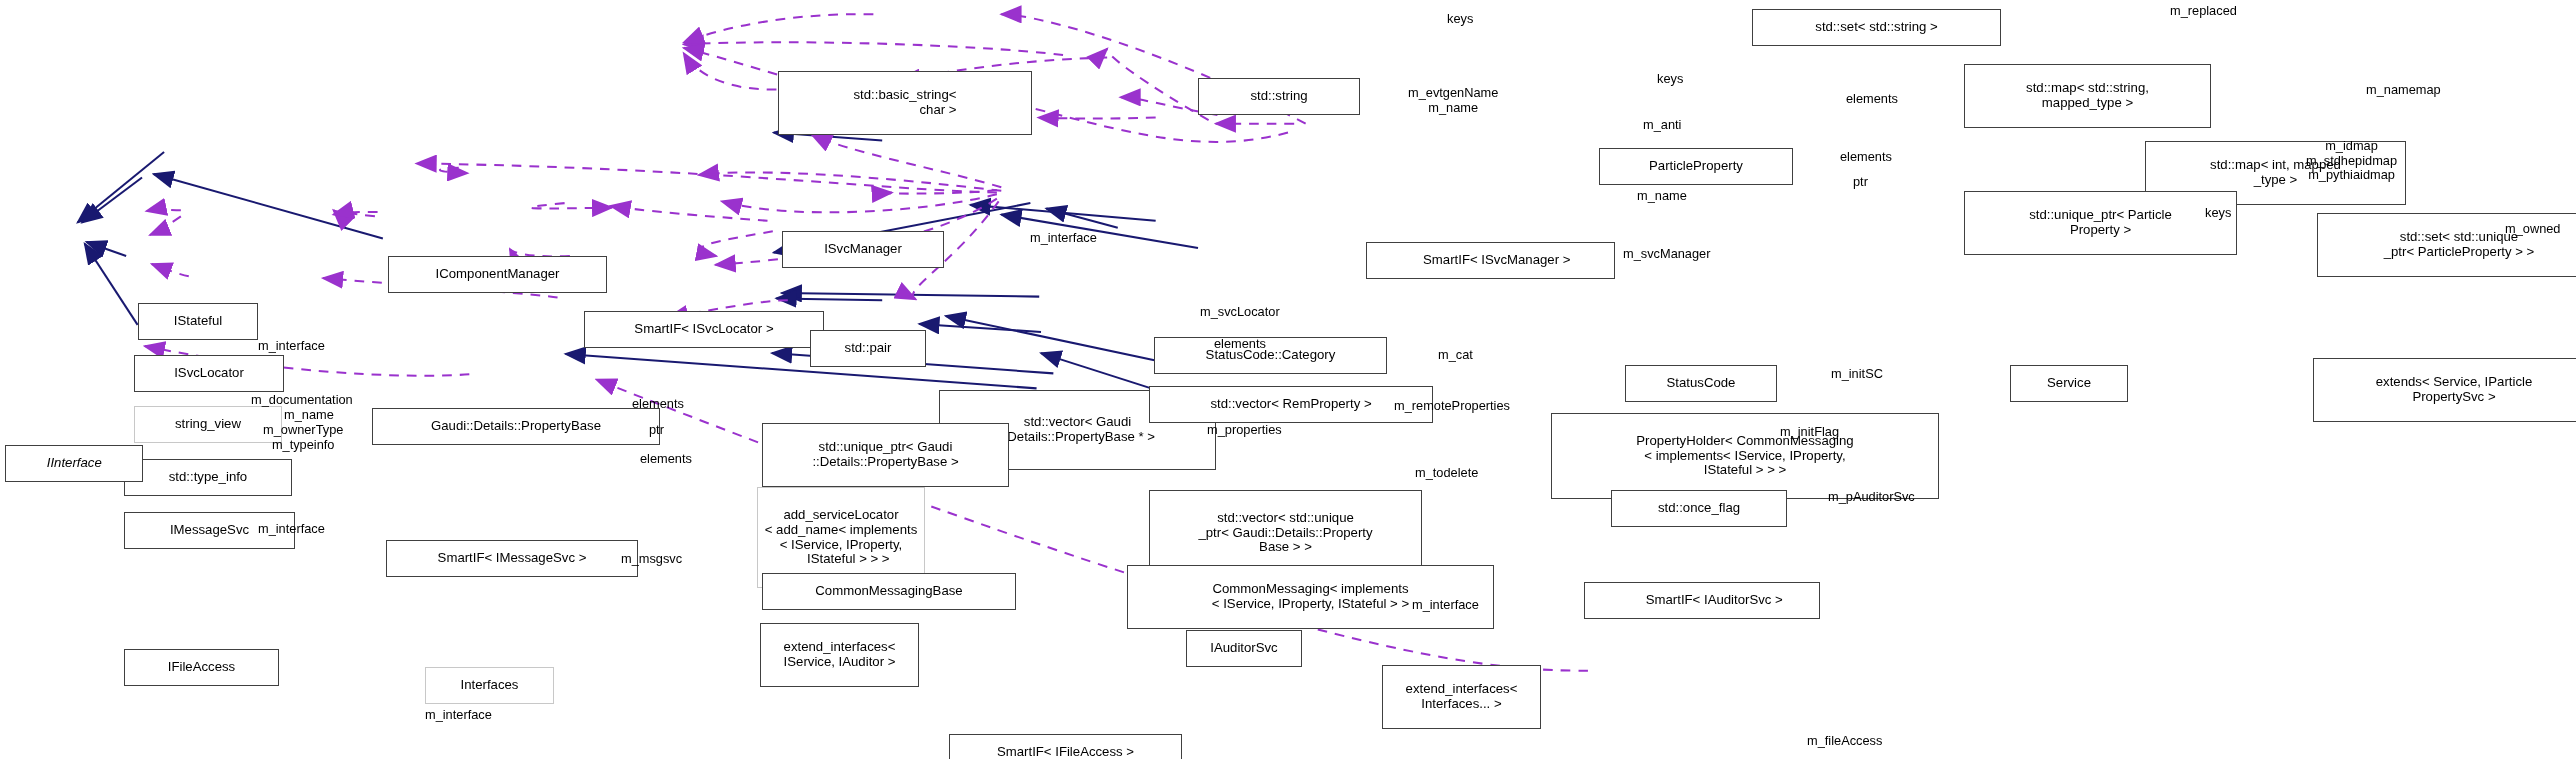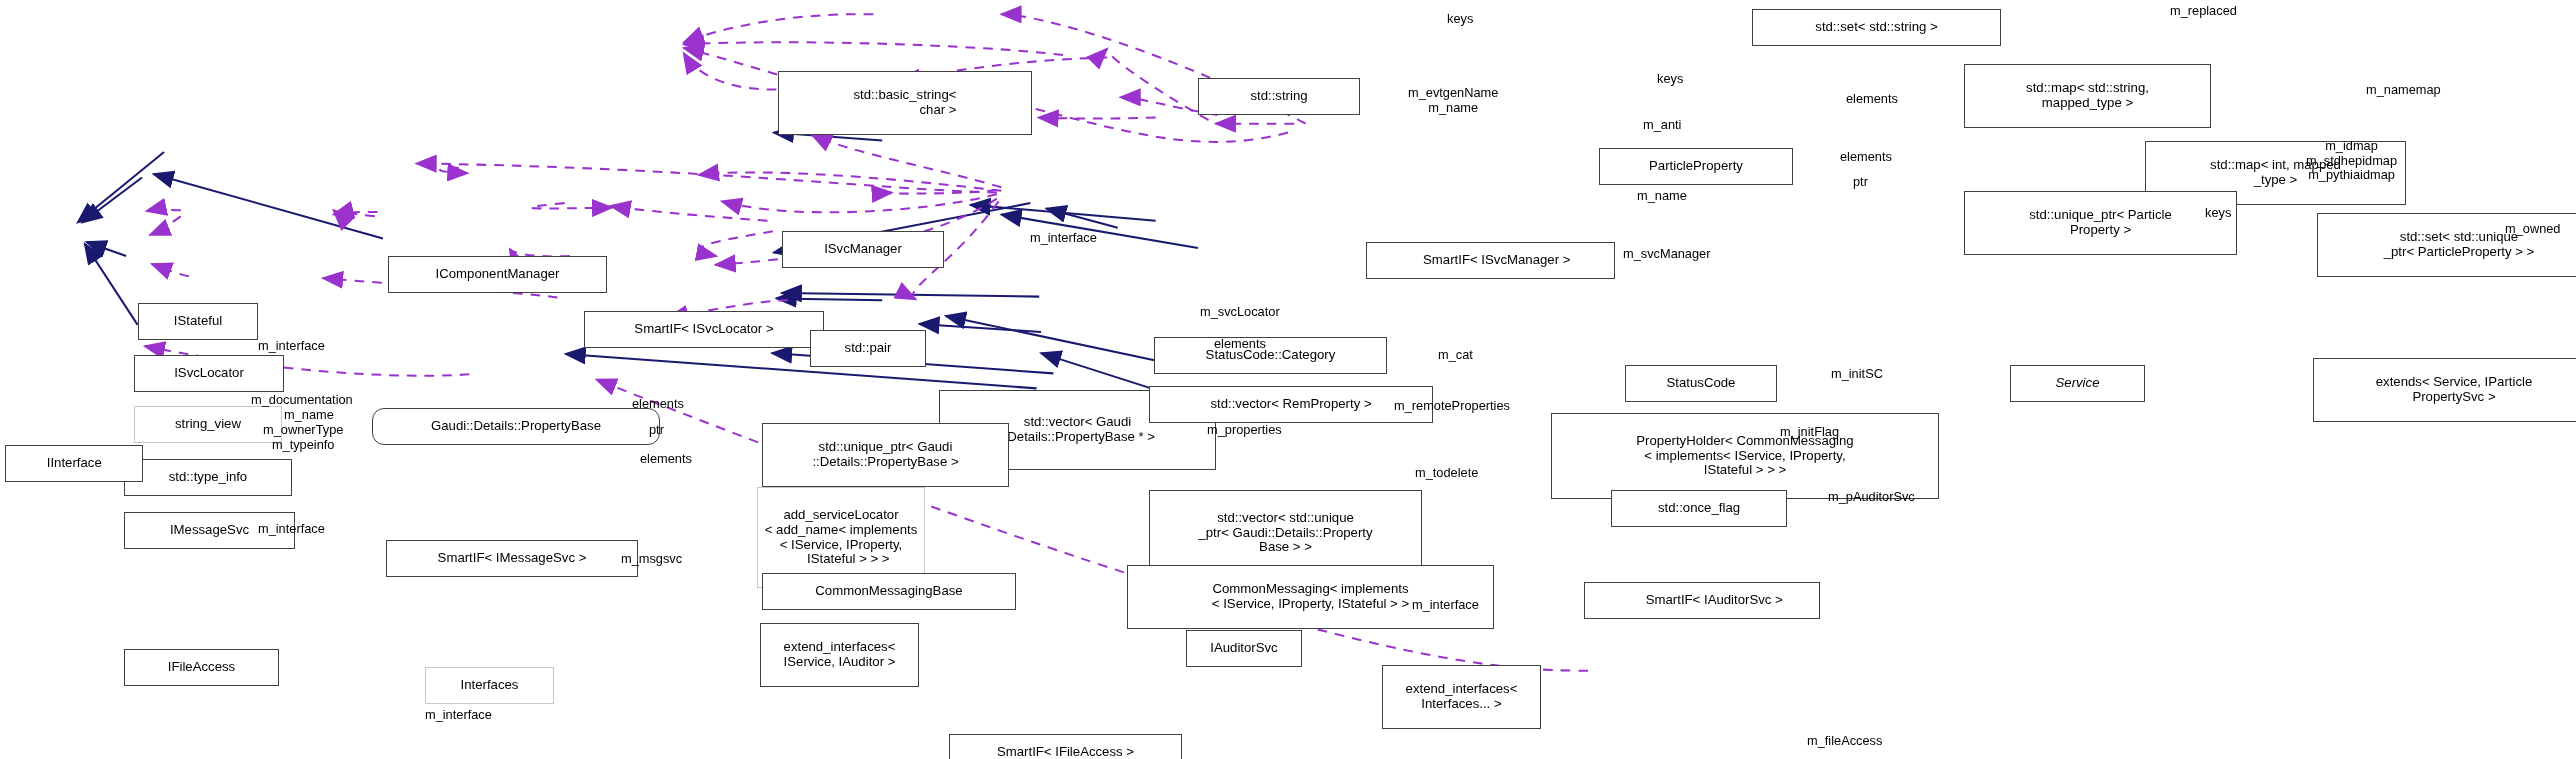--- a/index.html
+++ b/index.html
@@ -131,25 +131,25 @@
 _ptr&lt; ParticleProperty &gt; &gt;</div>
       <div class="node" style="left: 782px; top: 231px; width: 162px; height: 37px;">ISvcManager</div>
       <div class="node" style="left: 1366px; top: 242px; width: 249px; height: 37px; padding-left: 16px;">SmartIF&lt; ISvcManager &gt;</div>
       <div class="node" style="left: 388px; top: 256px; width: 219px; height: 37px;">IComponentManager</div>
       <div class="node" style="left: 138px; top: 303px; width: 120px; height: 37px;">IStateful</div>
       <div class="node" style="left: 584px; top: 311px; width: 240px; height: 37px;">SmartIF&lt; ISvcLocator &gt;</div>
       <div class="node" style="left: 134px; top: 355px; width: 150px; height: 37px;">ISvcLocator</div>
       <div class="node" style="left: 810px; top: 330px; width: 116px; height: 37px;">std::pair</div>
       <div class="node" style="left: 1154px; top: 337px; width: 233px; height: 37px;">StatusCode::Category</div>
       <div class="node" style="left: 1625px; top: 365px; width: 152px; height: 37px;">StatusCode</div>
-      <div class="node" style="left: 2010px; top: 365px; width: 135px; height: 37px; font-style: italic;">Service</div>
+      <div class="node" style="left: 2010px; top: 365px; width: 118px; height: 37px;">Service</div>
       <div class="node" style="left: 2313px; top: 358px; width: 282px; height: 64px;">extends&lt; Service, IParticle
 PropertySvc &gt;</div>
       <div class="node light" style="left: 134px; top: 406px; width: 148px; height: 37px;">string_view</div>
-      <div class="node" style="left: 372px; top: 408px; width: 288px; height: 37px; border-radius: 12px;">Gaudi::Details::PropertyBase</div>
+      <div class="node" style="left: 372px; top: 408px; width: 288px; height: 37px;">Gaudi::Details::PropertyBase</div>
       <div class="node" style="left: 939px; top: 390px; width: 277px; height: 80px;">std::vector&lt; Gaudi
 ::Details::PropertyBase * &gt;</div>
       <div class="node" style="left: 1149px; top: 386px; width: 284px; height: 37px;">std::vector&lt; RemProperty &gt;</div>
       <div class="node" style="left: 1551px; top: 413px; width: 388px; height: 86px;">PropertyHolder&lt; CommonMessaging
 &lt; implements&lt; IService, IProperty,
 IStateful &gt; &gt; &gt;</div>
       <div class="node" style="left: 124px; top: 459px; width: 168px; height: 37px;">std::type_info</div>
       <div class="node" style="left: 762px; top: 423px; width: 247px; height: 64px;">std::unique_ptr&lt; Gaudi
 ::Details::PropertyBase &gt;</div>
       <div class="node" style="left: 1149px; top: 490px; width: 273px; height: 86px;">std::vector&lt; std::unique
@@ -166,21 +166,21 @@
       <div class="node" style="left: 1127px; top: 565px; width: 367px; height: 64px;">CommonMessaging&lt; implements
 &lt; IService, IProperty, IStateful &gt; &gt;</div>
       <div class="node" style="left: 1584px; top: 582px; width: 236px; height: 37px; padding-left: 28px;">SmartIF&lt; IAuditorSvc &gt;</div>
       <div class="node" style="left: 760px; top: 623px; width: 159px; height: 64px;">extend_interfaces&lt;
 IService, IAuditor &gt;</div>
       <div class="node" style="left: 1186px; top: 630px; width: 116px; height: 37px; text-align: right;">IAuditorSvc</div>
       <div class="node" style="left: 124px; top: 649px; width: 155px; height: 37px;">IFileAccess</div>
       <div class="node light" style="left: 425px; top: 667px; width: 129px; height: 37px;">Interfaces</div>
       <div class="node" style="left: 1382px; top: 665px; width: 159px; height: 64px;">extend_interfaces&lt;
 Interfaces... &gt;</div>
-      <div class="node" style="left: 5.3px; top: 445px; width: 138px; height: 37px;">IInterface</div>
+      <div class="node" style="left: 5.3px; top: 445px; width: 138px; height: 37px; font-style: italic;">IInterface</div>
       <div class="node" style="left: 949px; top: 734px; width: 233px; height: 37px;">SmartIF&lt; IFileAccess &gt;</div>
     </div>
   <div id="labels-layer">
       <div class="elabel" style="left: 1447px; top: 12.4px;">keys</div>
       <div class="elabel" style="left: 1657px; top: 72px;">keys</div>
       <div class="elabel" style="left: 2170px; top: 3.5px;">m_replaced</div>
       <div class="elabel" style="left: 2366px; top: 83px;">m_namemap</div>
       <div class="elabel" style="left: 1846px; top: 92px;">elements</div>
       <div class="elabel" style="left: 1408px; top: 86px;">m_evtgenName
 m_name</div>

